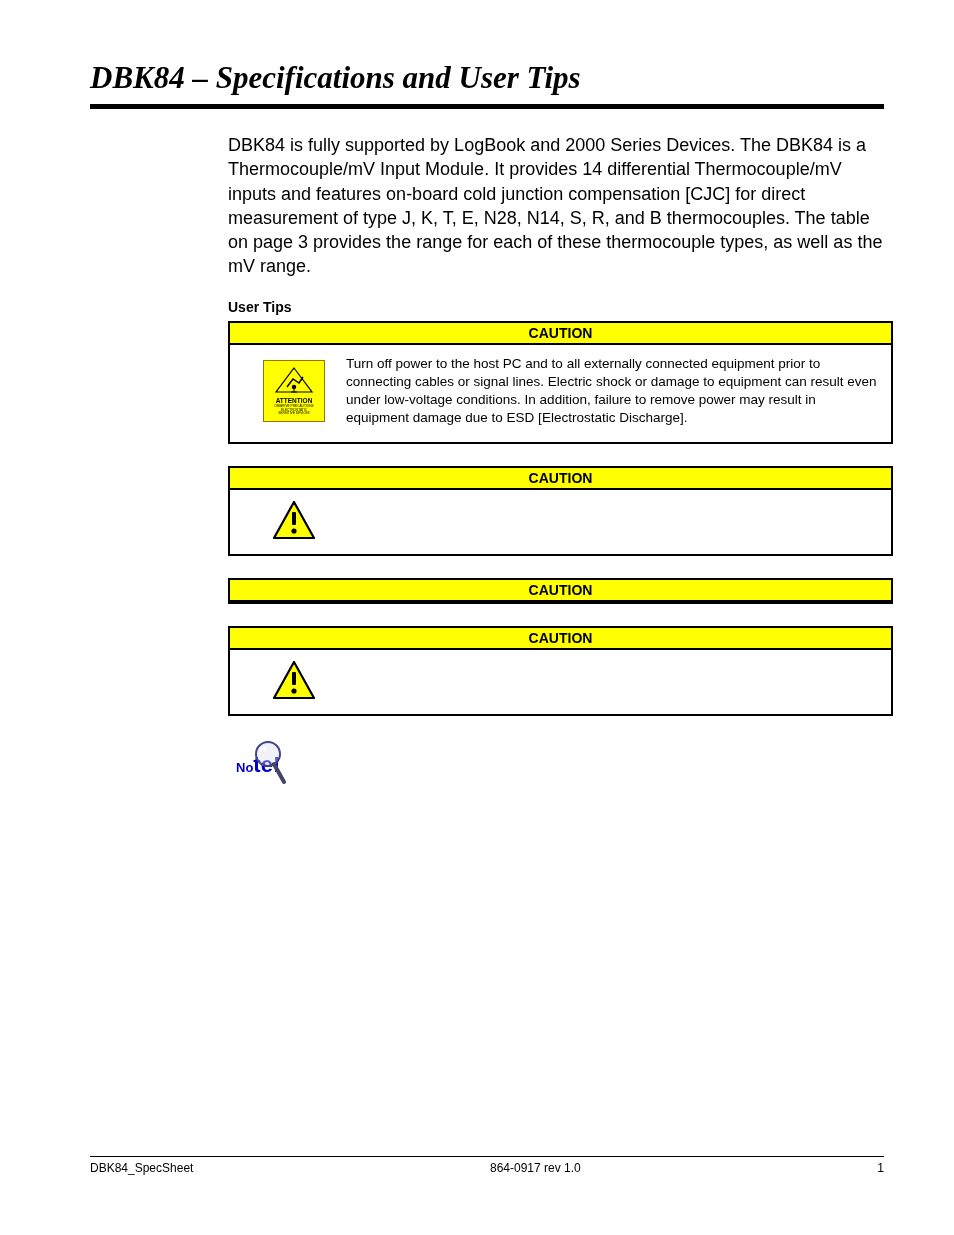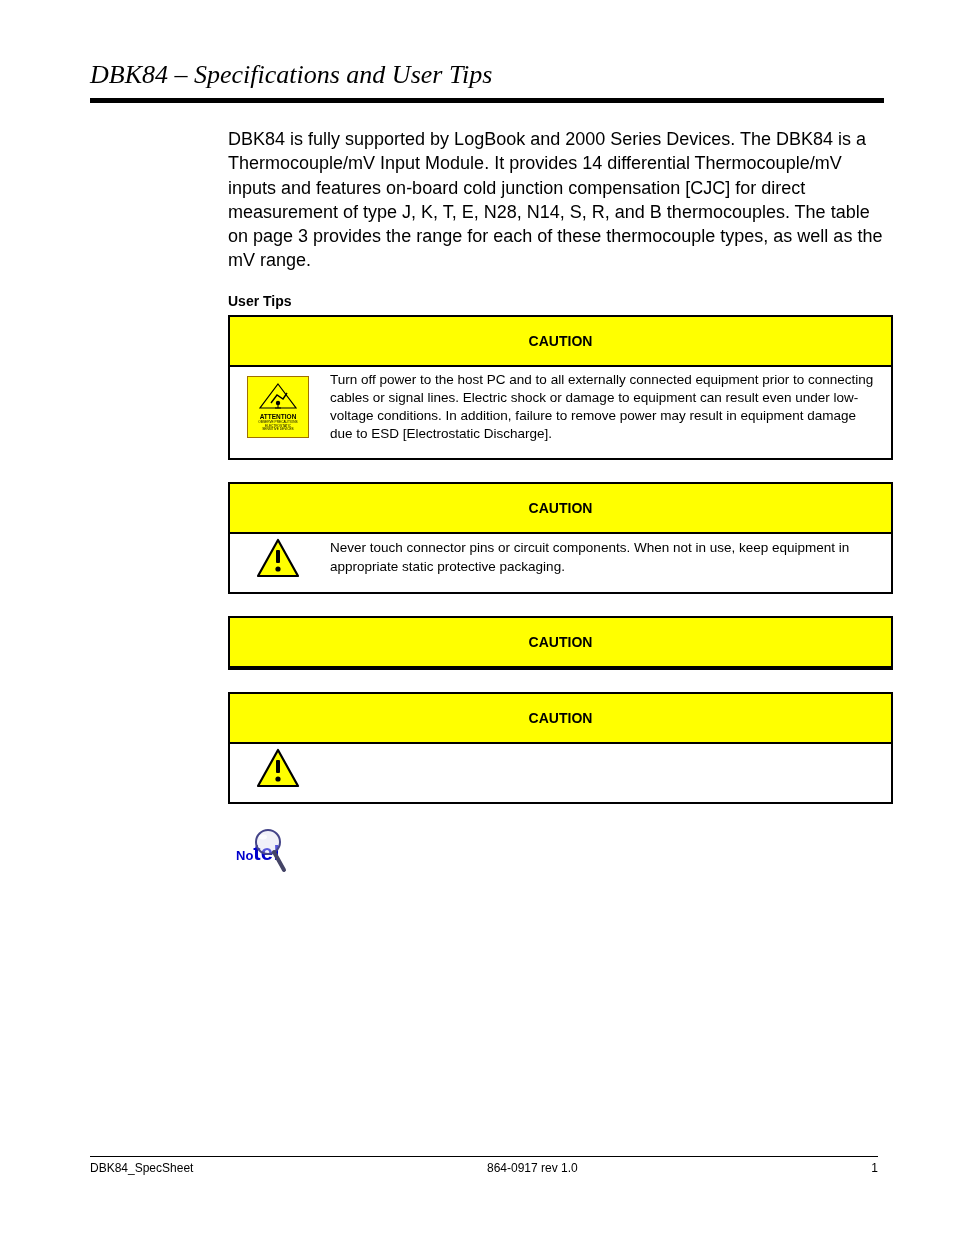--- a/index.html
+++ b/index.html
@@ -9,23 +9,23 @@
     background: #ffffff;
     font-family: "Times New Roman", Times, serif;
     color: #000000;
     position: relative;
     padding: 60px 70px 40px 90px;
   }
   .section-header {
     margin-bottom: 8px;
   }
   .section-title {
-    font-size: 26px;
+    font-size: 31px;
     font-style: italic;
-    font-weight: normal;
+    font-weight: bold;
     font-family: "Times New Roman", Times, serif;
   }
   .title-rule {
     height: 5px;
     background: #000000;
     margin-top: 6px;
     margin-bottom: 24px;
   }
   .body-text {
     font-family: Arial, Helvetica, sans-serif;
@@ -47,28 +47,29 @@
     border: 2.5px solid #000000;
     margin-bottom: 22px;
     width: 665px;
   }
   .caution-title {
     background: #ffff00;
     text-align: center;
     font-family: Arial, Helvetica, sans-serif;
     font-weight: bold;
     font-size: 14px;
-    padding: 16px 6px;
+    padding: 2px 6px;
     border-bottom: 2.5px solid #000000;
   }
   .caution-body {
     display: flex;
     align-items: center;
-    padding: 4px 14px 14px 14px;
+    padding: 10px 14px 14px 14px;
     gap: 18px;
+    margin-left: 16px;
   }
   .caution-icon-cell {
     flex: 0 0 68px;
     display: flex;
     align-items: center;
     justify-content: center;
   }
   .caution-text {
     font-family: Arial, Helvetica, sans-serif;
     font-size: 13.5px;
@@ -138,21 +139,21 @@
   }
   .note-word .big { font-size: 22px; }
   .magnifier {
     position: absolute;
     left: 22px;
     top: 2px;
   }
   .footer {
     position: absolute;
     left: 90px;
-    right: 76px;
+    right: 70px;
     bottom: 60px;
   }
   .footer-line {
     height: 1px;
     background: #000000;
     margin-bottom: 4px;
   }
   .footer-row {
     display: flex;
     justify-content: space-between;
@@ -198,21 +199,20 @@
 <div class="caution-box">
   <div class="caution-title">CAUTION</div>
   <div class="caution-body">
     <div class="caution-icon-cell warn-triangle">
       <svg width="44" height="40" viewBox="0 0 44 40">
         <polygon points="22,2 42,38 2,38" fill="#ffff00" stroke="#000" stroke-width="2.2" stroke-linejoin="round"></polygon>
         <rect x="20" y="12" width="4" height="13" fill="#000" rx="1"></rect>
         <circle cx="22" cy="31" r="2.6" fill="#000"></circle>
       </svg>
     </div>
-    <div class="caution-text">Never touch connector pins or circuit components. When not in use, keep equipment in appropriate static protective packaging.</div>
   </div>
 </div>
 
 <div class="caution-box">
   <div class="caution-title">CAUTION</div>
 </div>
 
 <div class="caution-box">
   <div class="caution-title">CAUTION</div>
   <div class="caution-body">

